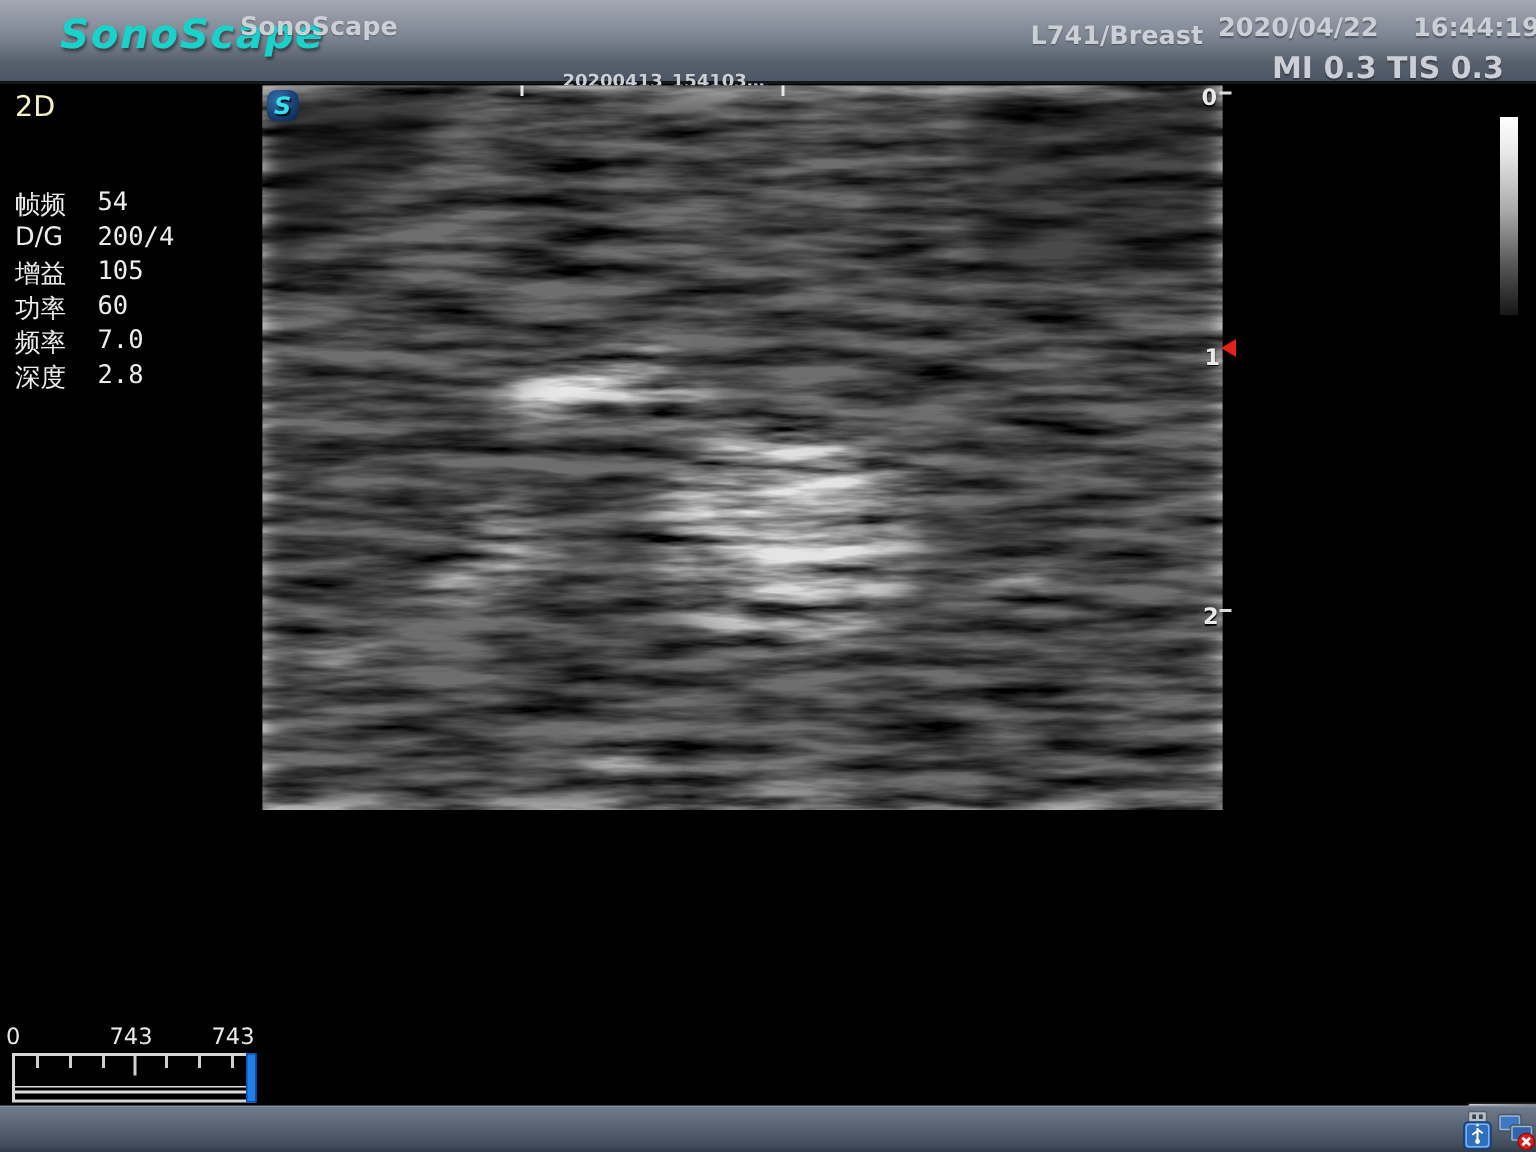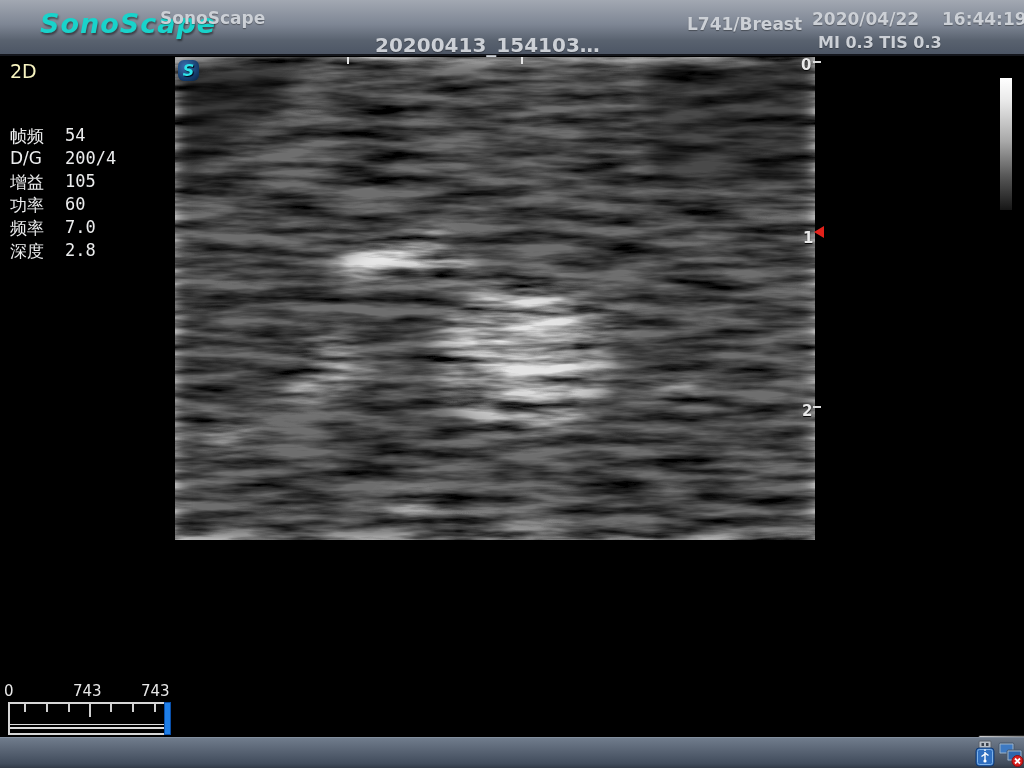--- a/index.html
+++ b/index.html
@@ -13,22 +13,22 @@
     background:linear-gradient(#a2a8b2 0%, #7e8694 45%, #59626f 75%, #4c5564 100%);
     border-bottom:2px solid #14161c; }
   #logo { left:8px; top:8px; font-size:27px; font-weight:bold; font-style:italic;
     color:#19d3cb; letter-spacing:1px; text-shadow:1px 2px 2px rgba(0,0,0,.45);margin-left:32px; }
   .hdr-txt { color:#ccd0d6; font-weight:bold; font-size:17px;
     text-shadow:0 1px 1px rgba(0,0,0,.35); }
   #hospital { left:160px; top:8px; }
   #probe    { left:687px; top:14px; }
   #date     { left:812px; top:9px; }
   #time     { left:942px; top:9px; }
-  #filename { left:375px; top:33px; font-size:20px; }
-  #mitis    { left:818px; top:33px; font-size:16px; }
+  #filename { left:375px; top:47px; font-size:12px; }
+  #mitis    { left:848px; top:33px; font-size:20px; }
 
   
   #mode-label { left:10px; top:60px; color:#f7f3c0; font-size:19px; }
   .prow { position:absolute; left:10px; width:160px; height:23px; color:#ecedee; font-size:17px;margin-top:40px; }
   .prow .lab { position:absolute; left:0; }
   .prow .val { position:absolute; left:55px; font-family:"DejaVu Sans Mono", monospace;text-align:center; }
 
   
   #us-wrap { left:175px; top:57px; width:640px; height:483px; background:#060606; }
   #orient-marker { left:3px; top:3px; width:21px; height:21px; border-radius:6px;

